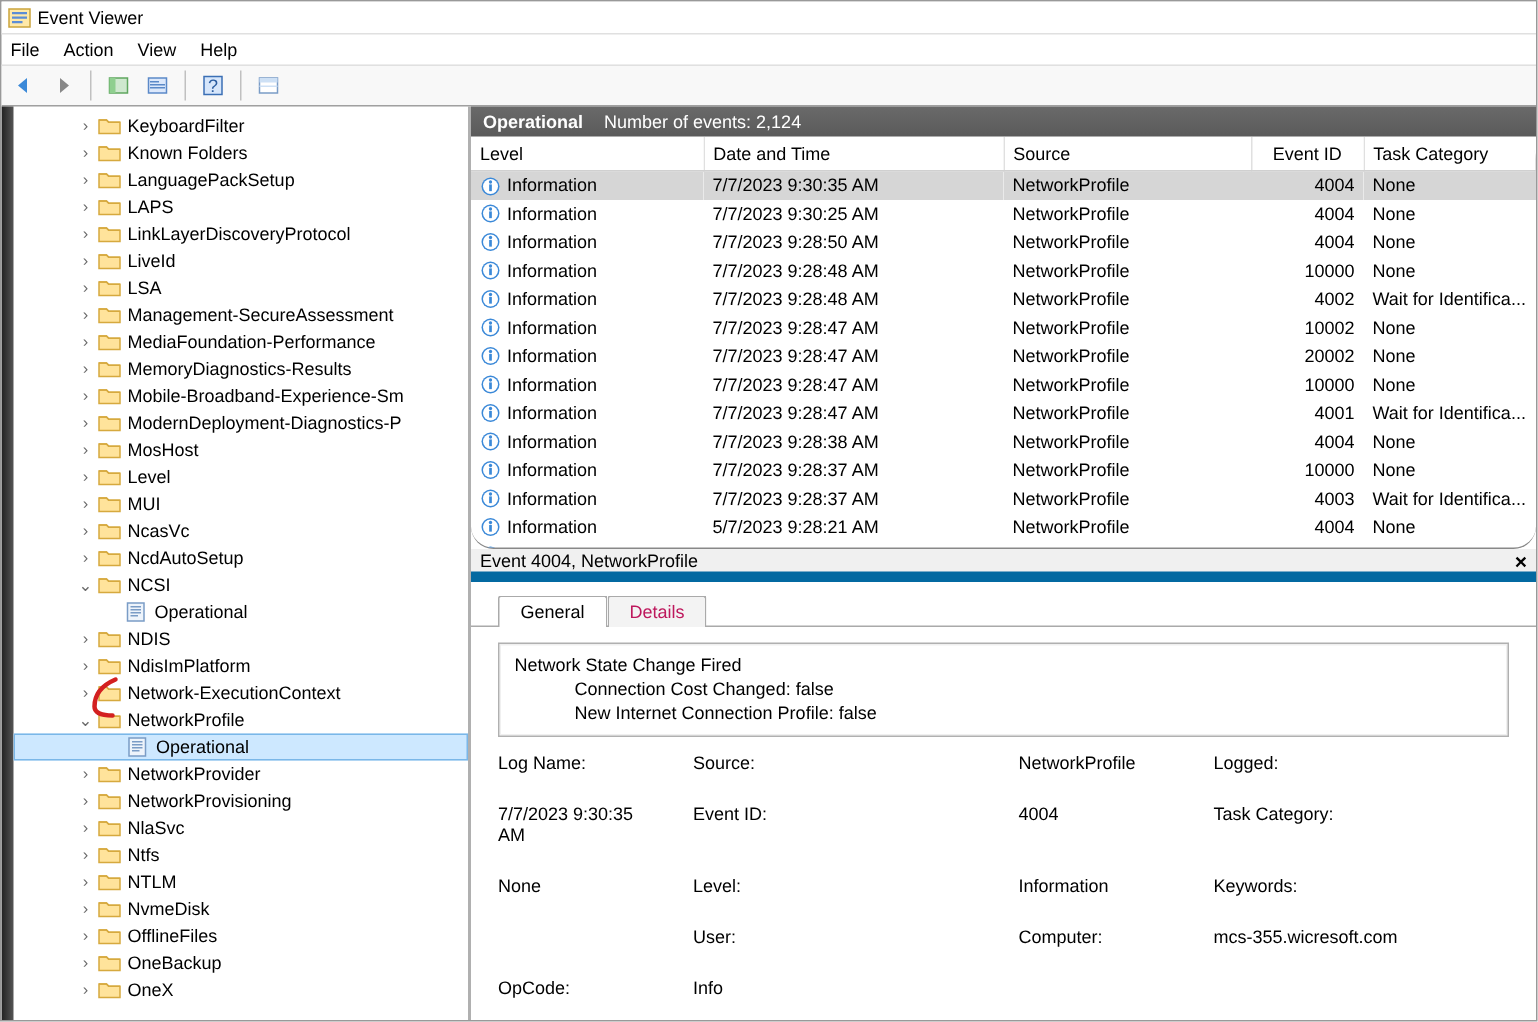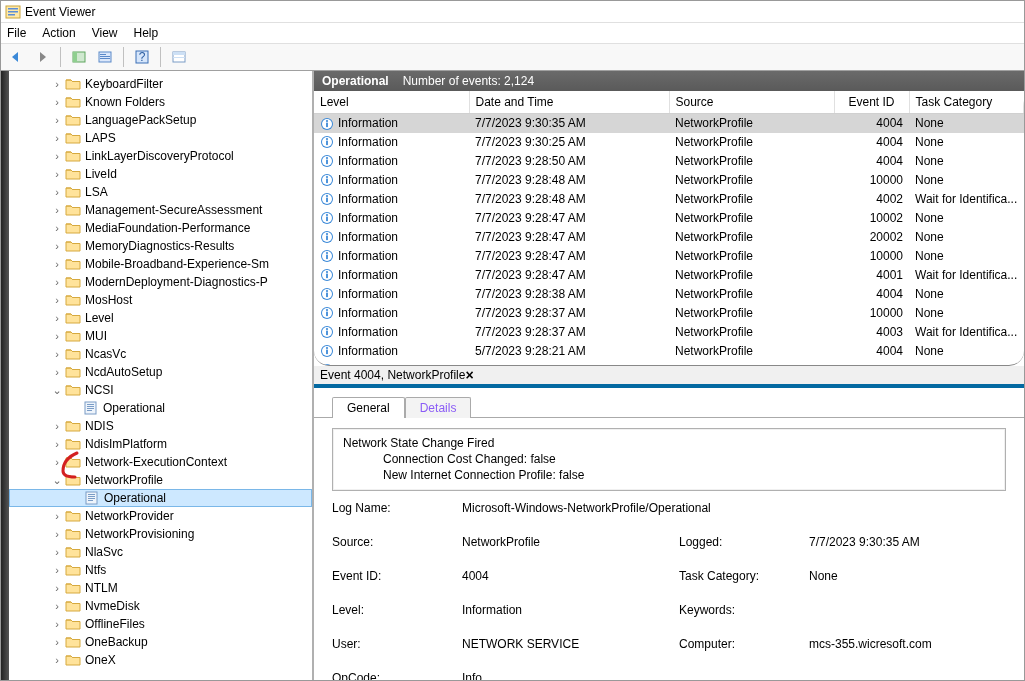--- a/index.html
+++ b/index.html
@@ -25,25 +25,25 @@
 .red-mark { position:absolute; left:52px; pointer-events:none; }
 .right-pane { flex:1; display:flex; flex-direction:column; min-width:0;}
 .list-header { background: linear-gradient(#6a6a6a,#5a5a5a); color:#fff; height:20px; display:flex; align-items:center; padding:0 8px; gap:14px; font-weight:normal;}
 .list-header b { font-weight:bold;}
 .grid { flex:0 0 275px; overflow:auto; border-bottom:1px solid #888;border-radius:15px;}
 .grid table { width:100%; border-collapse:collapse; table-layout:fixed;}
 .grid th { text-align:left; font-weight:normal; background:#fff; border-right:1px solid #e0e0e0; border-bottom:1px solid #d0d0d0; padding:4px 6px; position:sticky; top:0; }
 .grid td { padding:1px 6px; white-space:nowrap; overflow:hidden; text-overflow:ellipsis; height:19px;}
 .grid tr.row.selected td { background:#d6d6d6;}
 .grid .info-icon { width:14px; height:14px; display:inline-block; vertical-align:middle; margin-right:4px;}
-.detail-header { height:22px; background:#f0f0f0; border-bottom:4px solid #0369a1; display:flex; align-items:center; padding:0 6px;}
+.detail-header { height:22px; background:#f0f0f0; border-bottom:7px solid #0369a1; display:flex; align-items:center; justify-content:space-between; padding:0 6px;}
 .detail-header .close { font-weight:bold; font-size:14px; cursor:pointer;}
 .tabs { display:flex; padding:8px 10px 0 18px; gap:0;}
 .tab { padding:3px 14px; border:1px solid #aaa; border-bottom:none; background:#fff; border-radius:2px 2px 0 0; position:relative; top:1px; cursor:pointer;}
-.tab.inactive { background:#f3f3f3; color:#8b5cf6;}
+.tab.inactive { background:#f3f3f3; color:#be185d;}
 .tab.active { z-index:2; }
 .detail-body { flex:1; padding:10px 18px; overflow:auto;}
 .msg-box { border:1px solid #b0b0b0; background:#fff; padding:6px 10px; margin-bottom:10px; line-height:1.35; box-shadow: inset 0 0 0 1px #f0f0f0;}
 .props { display:grid; grid-template-columns: 110px 1fr 110px 1fr; row-gap:4px; column-gap:8px;gap:20px;}
 .props a { color:#0066cc; text-decoration:underline; cursor:pointer;}
 .dark-edge { width:8px; background: linear-gradient(to right,#222,#555); }
 
 </style>
 </head>
 <body>
@@ -668,39 +668,37 @@
 
     <div class="detail-body" style="border-top:1px solid #aaa;">
       <div class="msg-box">
         <div>Network State Change Fired</div>
         <div style="padding-left:40px">Connection Cost Changed: false</div>
         <div style="padding-left:40px">New Internet Connection Profile: false</div>
       </div>
 
       <div class="props">
         <div>Log Name:</div>
-        <div style="grid-column:2/5">Microsoft-Windows-NetworkProfile/Operational</div>
 
         <div>Source:</div>
         <div>NetworkProfile</div>
         <div>Logged:</div>
         <div>7/7/2023 9:30:35 AM</div>
 
         <div>Event ID:</div>
         <div>4004</div>
         <div>Task Category:</div>
         <div>None</div>
 
         <div>Level:</div>
         <div>Information</div>
         <div>Keywords:</div>
         <div></div>
 
         <div>User:</div>
-        <div>NETWORK SERVICE</div>
         <div>Computer:</div>
         <div>mcs-355.wicresoft.com</div>
 
         <div>OpCode:</div>
         <div style="grid-column:2/5">Info</div>
 
         <div>More Information:</div>
         <div style="grid-column:2/5"><a>Event Log Online Help</a></div>
       </div>
     </div>

